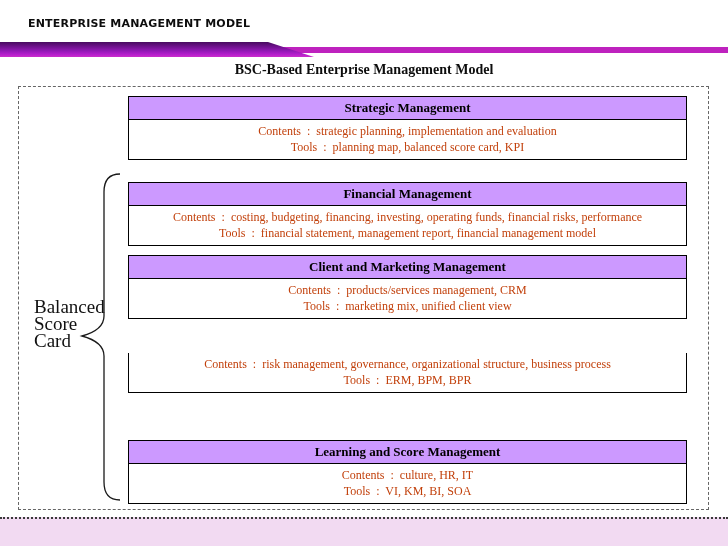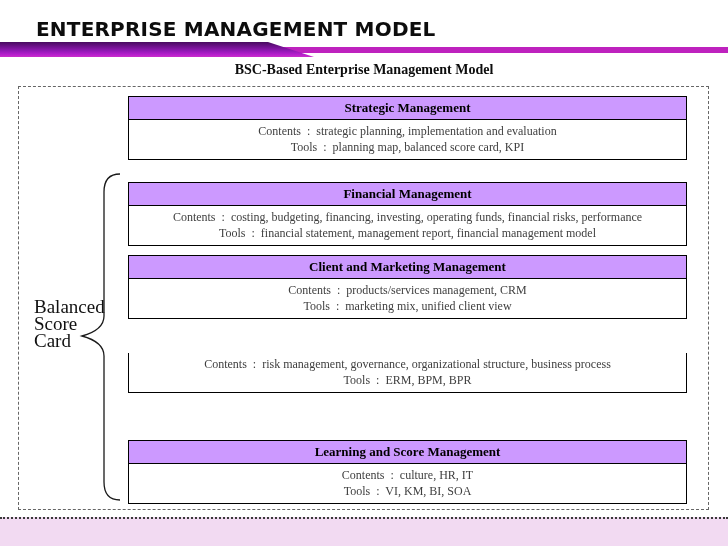--- a/index.html
+++ b/index.html
@@ -1,23 +1,23 @@
 <!DOCTYPE html>
 <html><head>
 <meta charset="utf-8">
 <style>
   html,body { margin:0; padding:0; background:#ffffff; }
   .slide {
     position:relative; width:728px; height:546px; background:#ffffff;
     overflow:hidden; font-family:"Liberation Serif", serif; color:#111;
   }
   .slide-title {
-    position:absolute; left:36px; top:17px;
+    position:absolute; left:28px; top:17px;
     font-family:"DejaVu Sans", sans-serif; font-weight:bold;
-    font-size:20px; letter-spacing:0.2px; color:#0d0d0d;
+    font-size:11px; letter-spacing:0.2px; color:#0d0d0d;
   }
   .banner-thin {
     position:absolute; left:0; top:47px; width:728px; height:6px;
     background:#BE22BE;
   }
   .banner-thick {
     position:absolute; left:0; top:42px; width:314px; height:15px;
     background:linear-gradient(180deg,#470A5E 0%,#6E108C 30%,#9318B6 60%,#B81FCE 85%,#C92FC9 100%);
     clip-path:polygon(0 0, 268px 0, 314px 100%, 0 100%);
   }
@@ -32,21 +32,21 @@
   .box { position:absolute; left:128px; width:559px; box-sizing:border-box; }
   .b1 { top:96px;border-radius:17px; } .b2 { top:182px; } .b3 { top:255px; } .b4 { top:353px; } .b5 { top:440px; }
   .box-header {
     box-sizing:border-box; border:1px solid #000; background:#CC99FF;
     height:24px; display:flex; align-items:center; justify-content:center;
     font-weight:bold; font-size:13px; color:#000;
   }
   .box-body {
     box-sizing:border-box; border:1px solid #000; border-top:none; background:#fff;
     min-height:39px; padding:3px 9px 4px; text-align:center;
-    font-size:12px; line-height:16px; color:#404040;
+    font-size:12px; line-height:16px; color:#c2410c;
   }
   .box-line { white-space:pre-wrap; }
   .side-label {
     position:absolute; left:34px; top:298px; width:74px;
     font-size:19px; line-height:17px; color:#111;
   }
   .brace { position:absolute; left:76px; top:170px; width:48px; height:334px; }
   .footer-strip {
     position:absolute; left:0; top:517px; width:728px; height:29px;
     background:#F2DAF2; border-top:2px dotted #3a3a3a; box-sizing:border-box;

